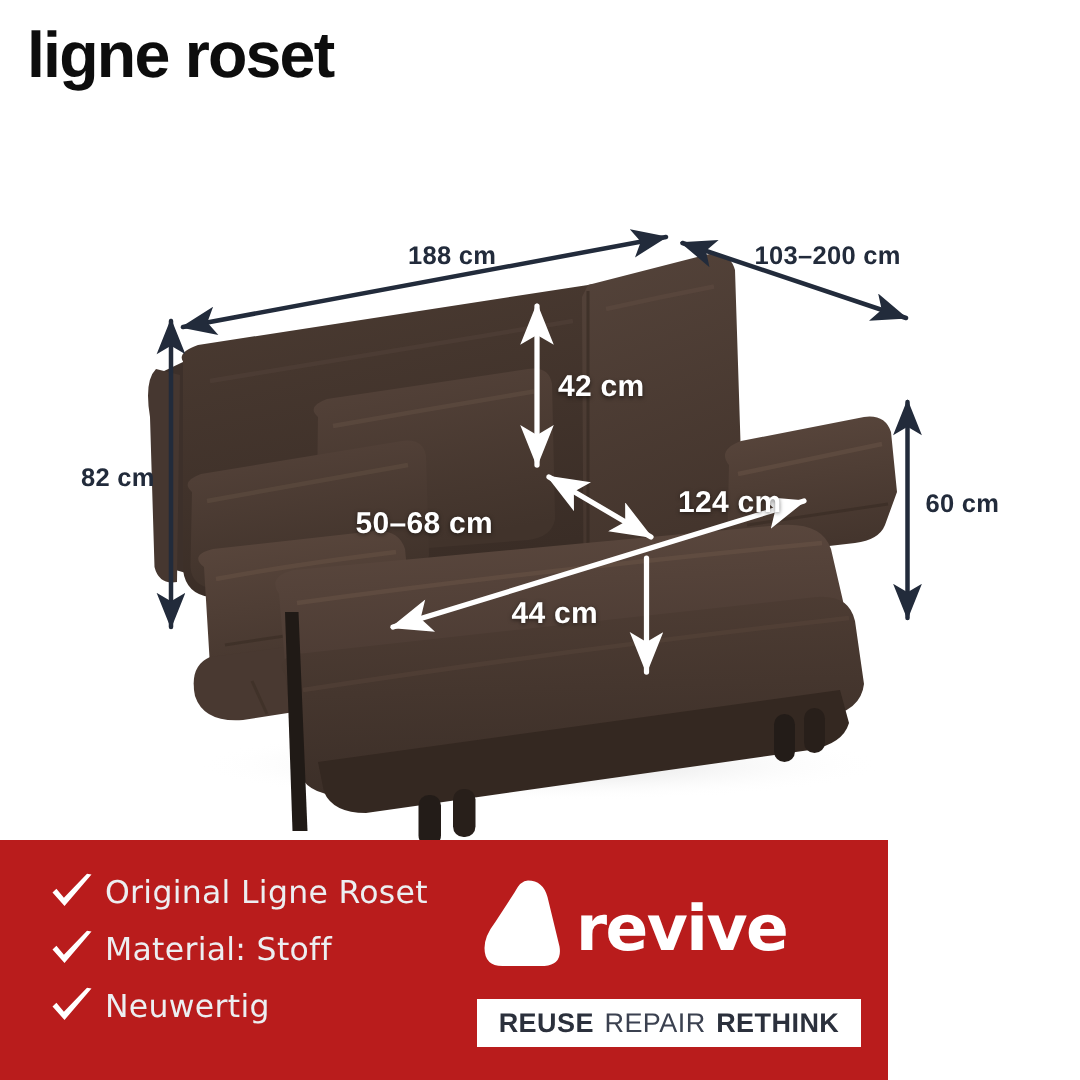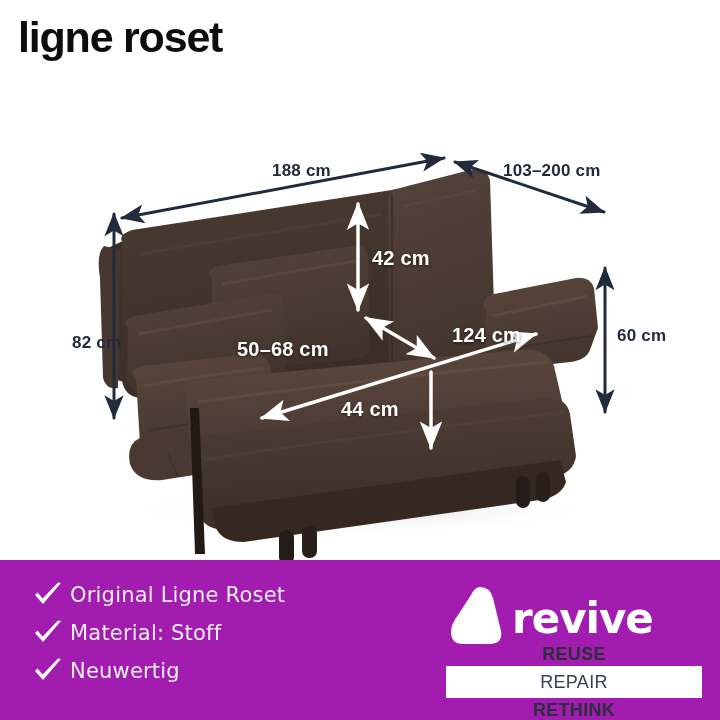--- a/index.html
+++ b/index.html
@@ -25,22 +25,22 @@
   .dim{
     position:absolute;font-weight:700;white-space:nowrap;
     font-family:"Liberation Sans", sans-serif;
   }
   .dim-dark{color:#222b3b;font-size:17px;letter-spacing:.2px;}
   .dim-light{color:#ffffff;font-size:20px;letter-spacing:.2px;
     text-shadow:0 1px 3px rgba(0,0,0,.55);}
 
   
   .banner{
-    position:absolute;left:0;top:560px;width:720px;height:160px;
-    background:#a21caf;
+    position:absolute;left:0;top:560px;width:592px;height:160px;
+    background:#b91c1c;
     text-align:center;
   }
   .features{position:absolute;left:26px;top:16px;}
   .feature-row{display:flex;align-items:center;height:38px;}
   .check{width:44px;flex:0 0 44px;display:flex;align-items:center;justify-content:center;}
   .feature-label{
     color:#eceef1;font-size:21px;font-weight:400;letter-spacing:.2px;
     font-family:"DejaVu Sans", sans-serif;
   }
 
@@ -48,21 +48,20 @@
   .revive-top{display:flex;align-items:center;height:70px;}
   .revive-word{
     color:#ffffff;font-size:42px;font-weight:700;letter-spacing:-1px;
     font-family:"DejaVu Sans", sans-serif;line-height:1;margin-left:0;
   }
   .tagline{
     margin-top:12px;background:#ffffff;height:32px;
     display:flex;align-items:center;justify-content:center;gap:7px;
     font-size:18px;color:#2b303c;letter-spacing:.3px;
     font-family:"Liberation Sans", sans-serif;
-    flex-direction:column;
   }
   .tg-b{font-weight:700;}
   .tg-r{font-weight:400;color:#3b4150;}
 </style>
 </head>
 <body>
 
 <div class="page">
 
   <div class="brand">ligne roset</div>
@@ -177,21 +176,21 @@
         <line x1="366" y1="240" x2="434" y2="280" stroke="#ffffff" stroke-width="3.5" marker-start="url(#arrLiteS)" marker-end="url(#arrLite)"></line>
 
         <line x1="262" y1="340" x2="536" y2="256" stroke="#ffffff" stroke-width="3.5" marker-start="url(#arrLiteS)" marker-end="url(#arrLite)"></line>
 
         <line x1="431" y1="294" x2="431" y2="370" stroke="#ffffff" stroke-width="3.5" marker-end="url(#arrLite)"></line>
       </g>
     </svg>
 
     <div class="dim dim-dark" style="left:272px;top:83px;">188 cm</div>
     <div class="dim dim-dark" style="left:503px;top:83px;">103–200 cm</div>
-    <div class="dim dim-dark" style="left:72px;top:231px;margin-top:24px;">82 cm</div>
+    <div class="dim dim-dark" style="left:54px;top:231px;">82 cm</div>
     <div class="dim dim-dark" style="left:617px;top:248px;text-align:right;">60 cm</div>
     <div class="dim dim-light" style="left:372px;top:169px;">42 cm</div>
     <div class="dim dim-light" style="left:237px;top:260px;">50–68 cm</div>
     <div class="dim dim-light" style="left:452px;top:246px;">124 cm</div>
     <div class="dim dim-light" style="left:341px;top:320px;">44 cm</div>
   </div>
 
   <div class="banner">
 
     <div class="features">

